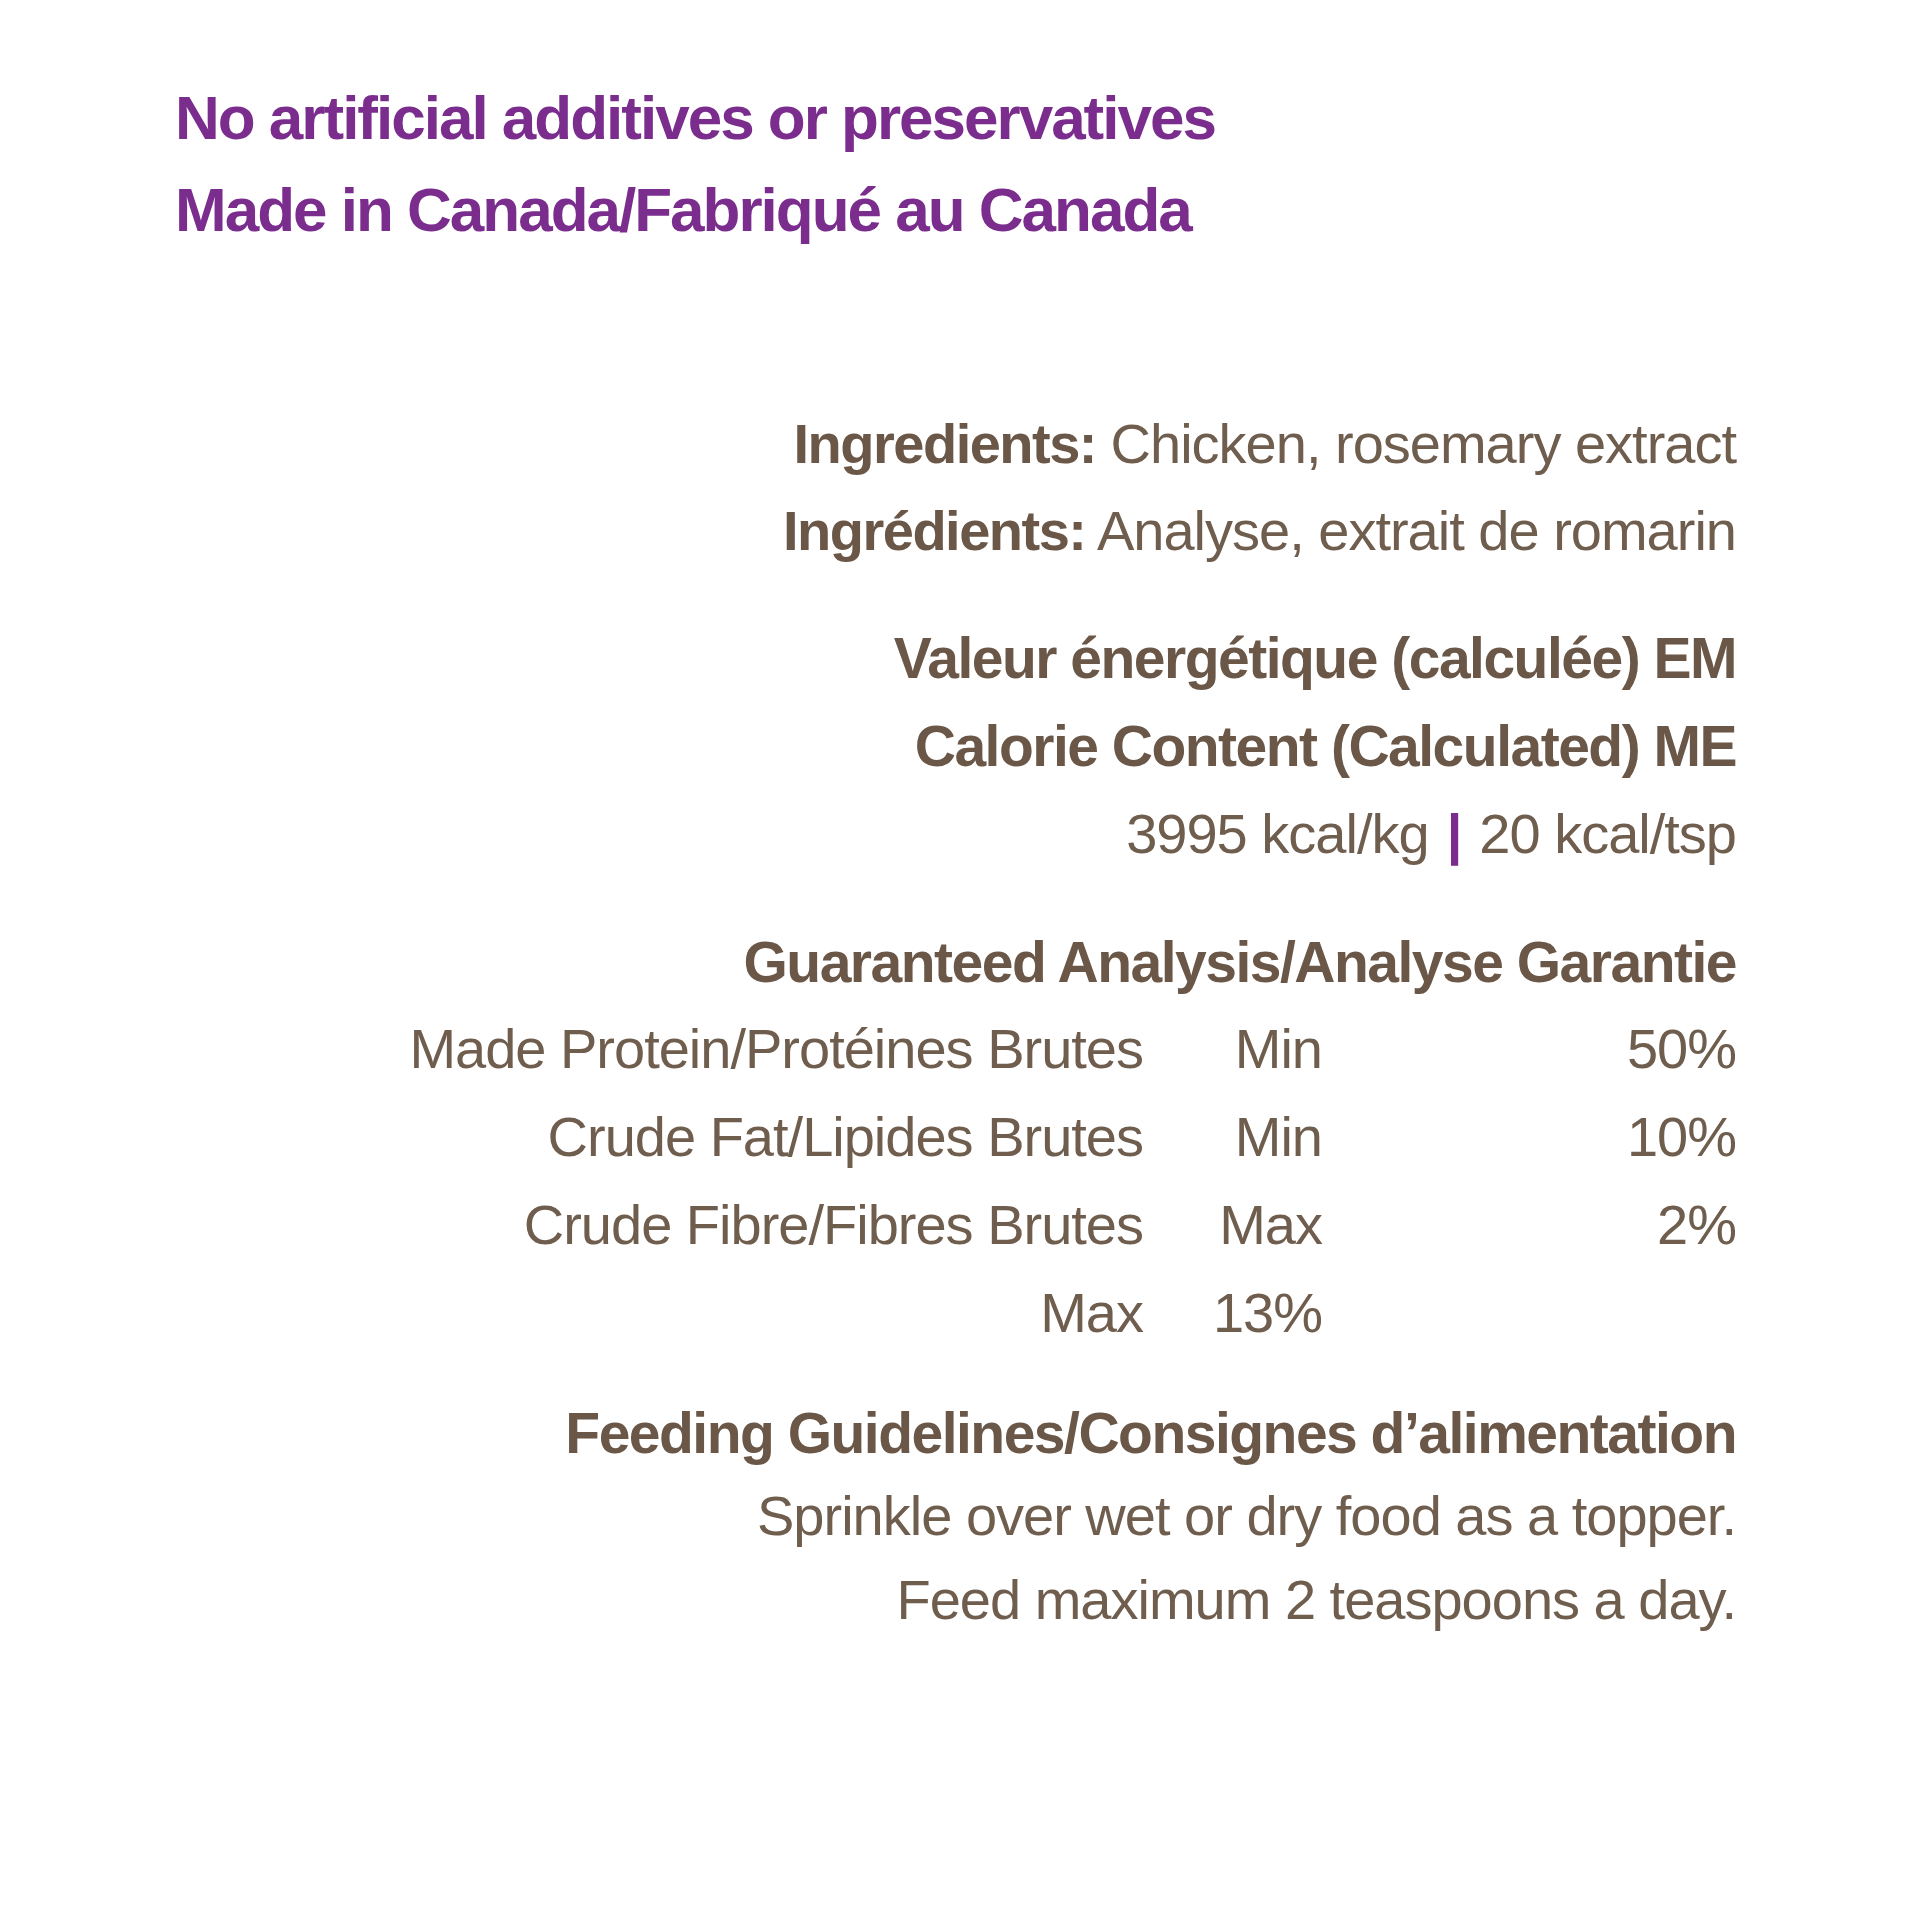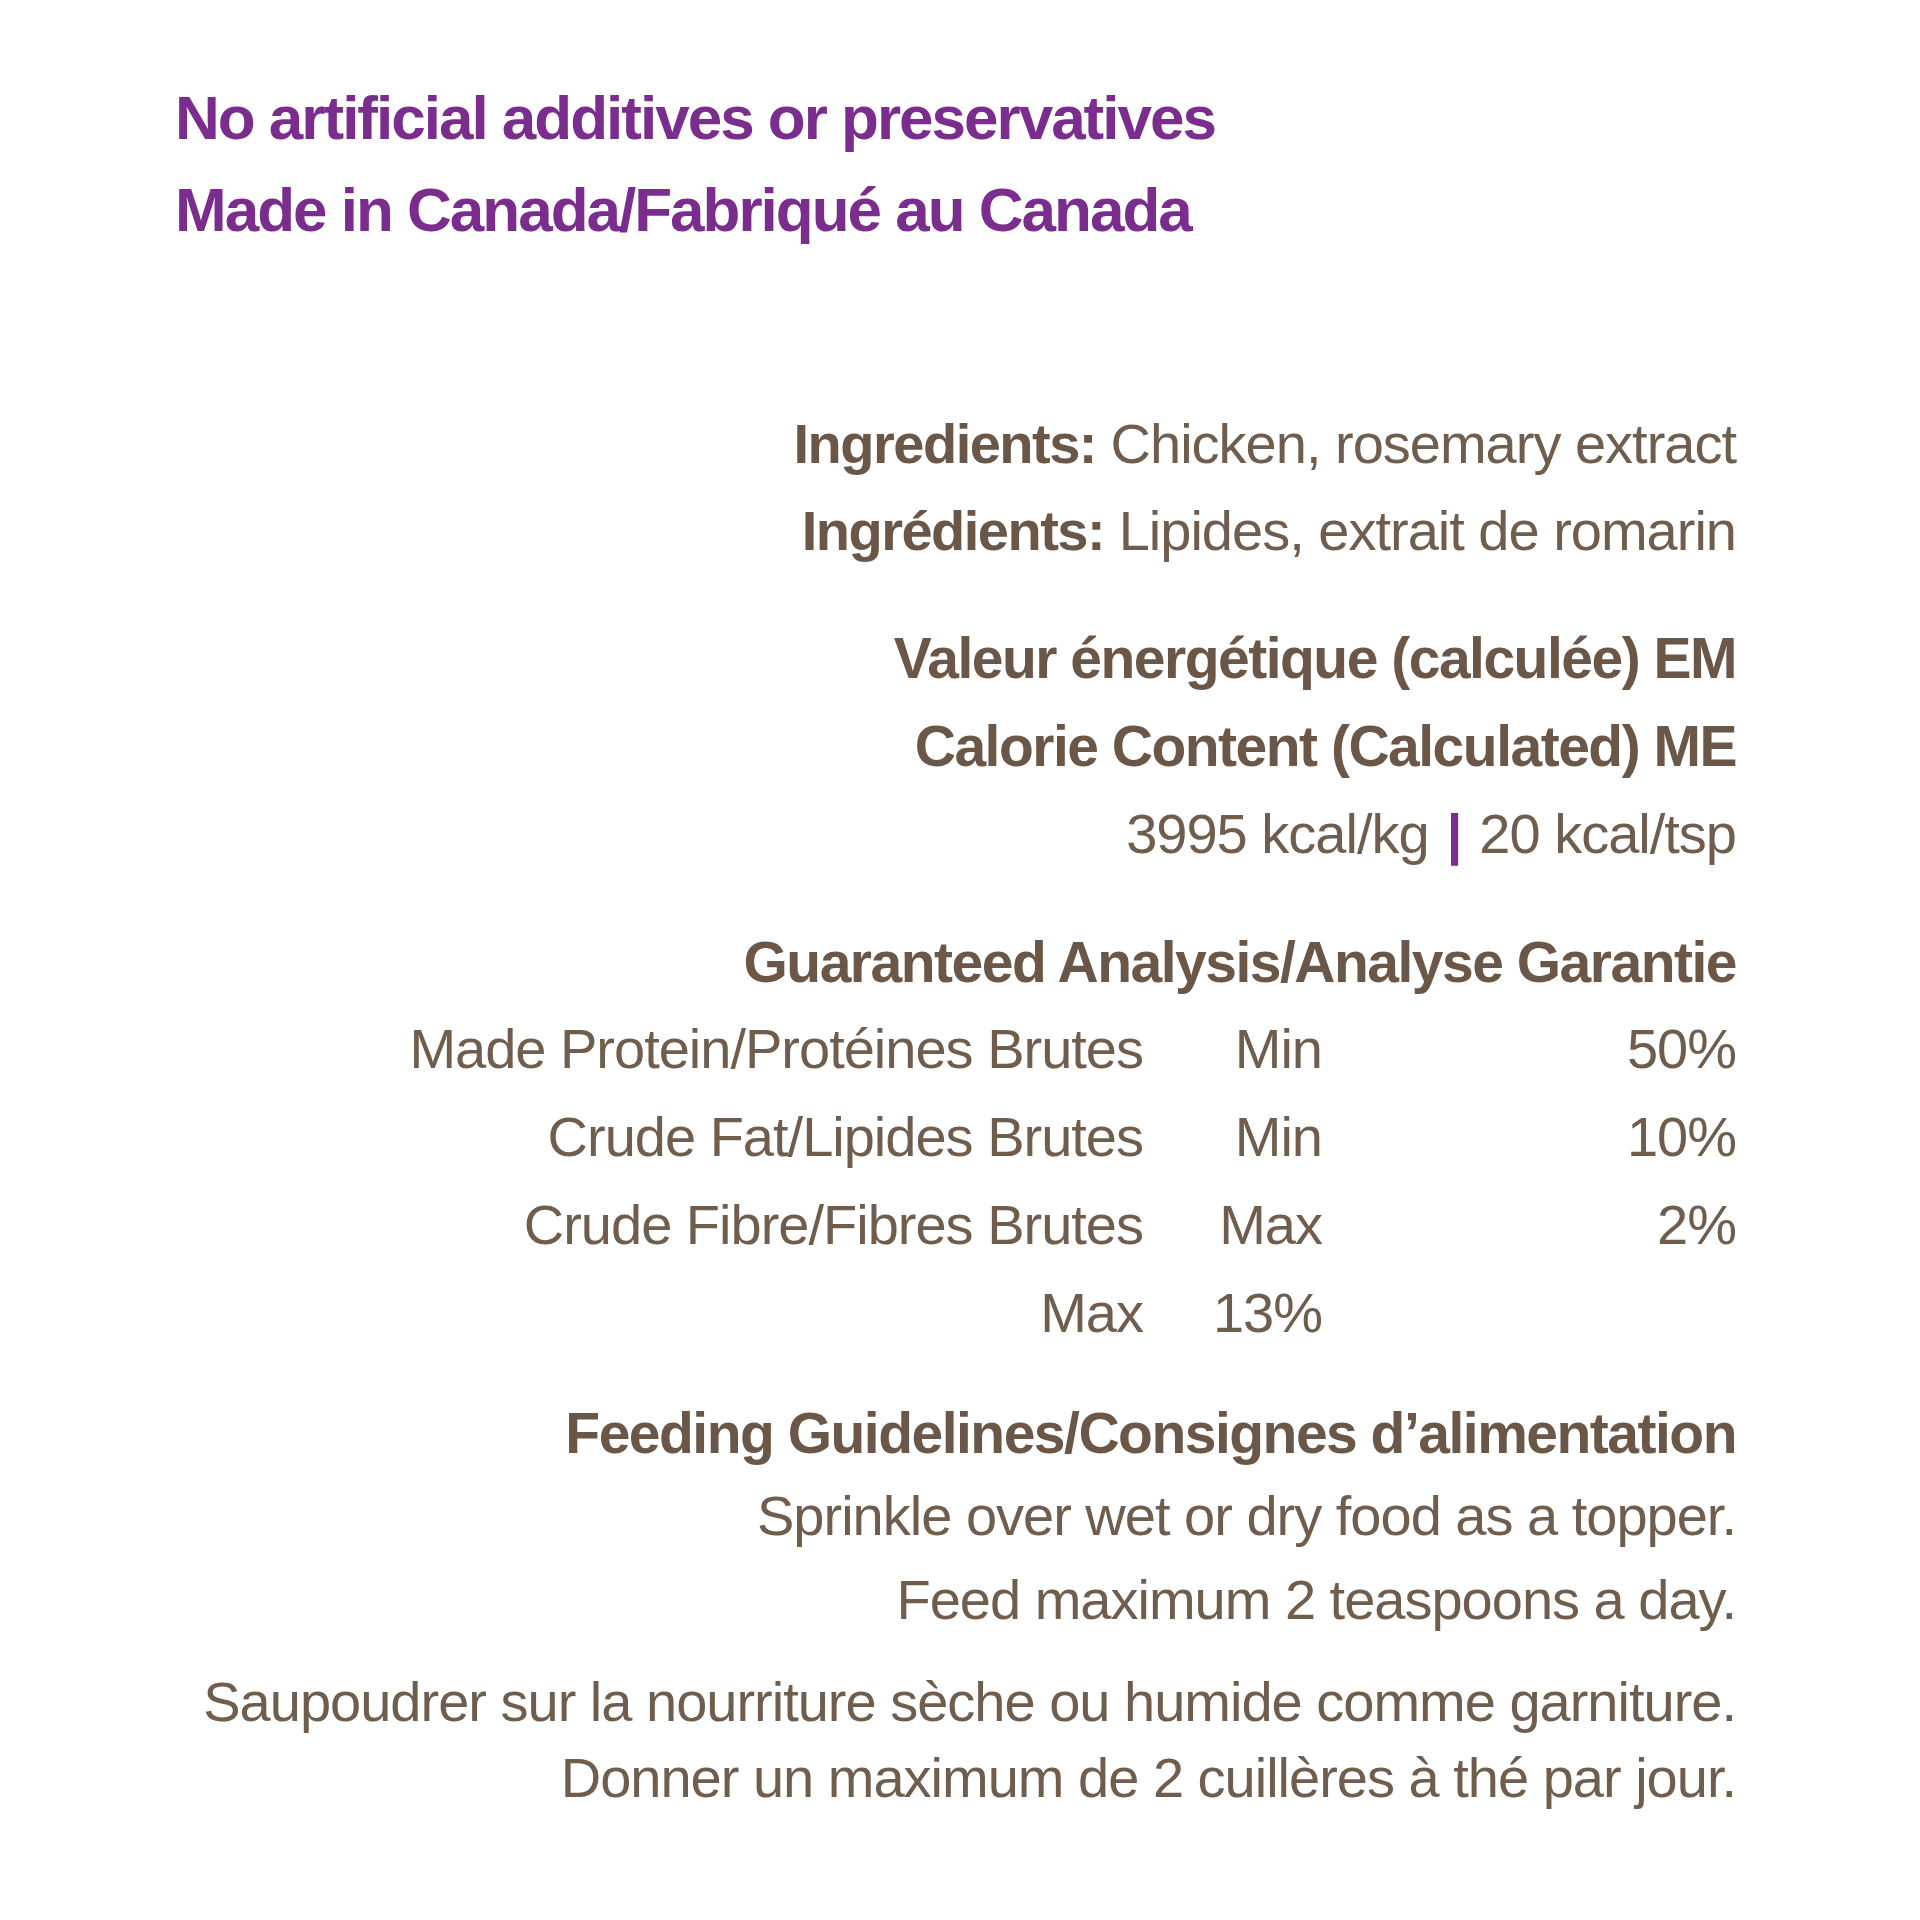--- a/index.html
+++ b/index.html
@@ -77,21 +77,21 @@
 
 <div id="label">
 
   <div class="block claims">
     <div>No artificial additives or preservatives</div>
     <div>Made in Canada/Fabriqué au Canada</div>
   </div>
 
   <div class="block body-text ingredients">
     <div><span class="bold-brown">Ingredients:</span><span> Chicken, rosemary extract</span></div>
-    <div><span class="bold-brown">Ingrédients:</span><span> Lipides, extrait de romarin</span></div>
+    <div><span class="bold-brown">Ingrédients:</span><span> Analyse, extrait de romarin</span></div>
   </div>
 
   <div class="block body-text calories">
     <div class="bold-brown heading">Valeur énergétique (calculée) EM</div>
     <div class="bold-brown heading">Calorie Content (Calculated) ME</div>
     <div><span>3995 kcal/kg</span><span class="cal-sep">|</span><span>20 kcal/tsp</span></div>
   </div>
 
   <div class="block body-text guaranteed">
     <span class="bold-brown heading">Guaranteed Analysis/Analyse Garantie</span>
@@ -112,18 +112,14 @@
       <span>13%</span>
     </div>
   </div>
 
   <div class="block body-text feeding">
     <span class="bold-brown heading">Feeding Guidelines/Consignes d’alimentation</span>
     <div class="line">Sprinkle over wet or dry food as a topper.</div>
     <div class="line">Feed maximum 2 teaspoons a day.</div>
   </div>
 
-  <div class="block body-text french">
-    <div class="line">Saupoudrer sur la nourriture sèche ou humide comme garniture.</div>
-    <div class="line">Donner un maximum de 2 cuillères à thé par jour.</div>
-  </div>
 
 </div>
 
 </body></html>

